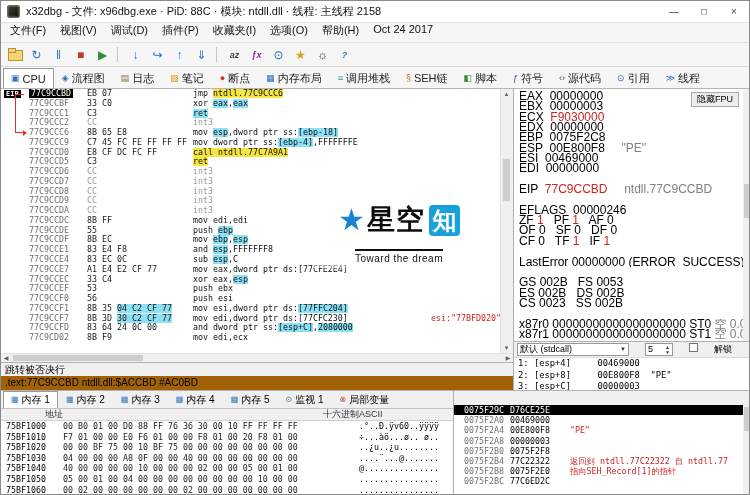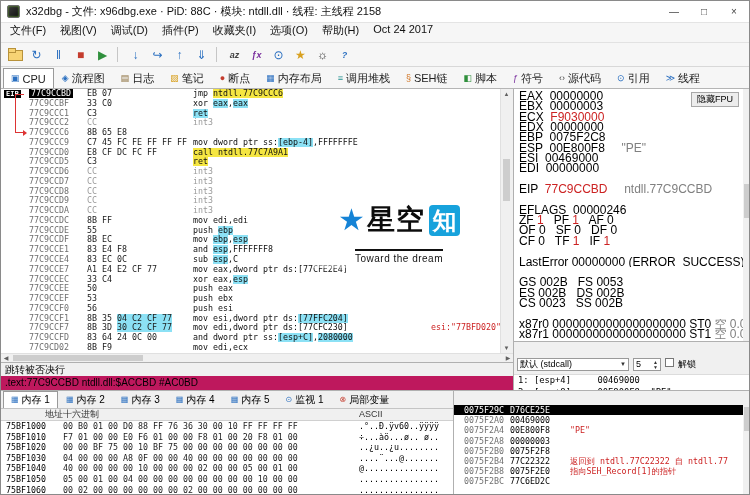--- a/index.html
+++ b/index.html
@@ -69,42 +69,42 @@
   #svscroll{left:742px;top:404px;width:8px;height:91px}
   #svscroll .thumb{left:1px;right:1px;top:2px;height:24px}
 
   
   #regs{position:absolute;left:512px;top:88px;width:230px;height:252px;background:#fff;border-left:1px solid #b0b0b0;overflow:hidden;padding:2px 0 0 5px}
   .rline{height:10.35px;line-height:10.4px;font-family:Liberation Sans, sans-serif;font-size:12px;white-space:pre;overflow:hidden}
   #hidefpu{position:absolute;top:3px;right:4px;font-size:9px;height:15px;line-height:13px;padding:0 5px;border:1px solid #a8a8a8;background:#ededed}
 
   
   #args{position:absolute;left:512px;top:340px;width:238px;height:64px;background:#fff;border-left:1px solid #b0b0b0;border-top:1px solid #b0b0b0;overflow:hidden}
-  .args-head{height:16px;display:flex;align-items:flex-start;gap:4px;padding:16px 3px;background:#f0f0f0;border-bottom:1px solid #dcdcdc}
+  .args-head{height:16px;display:flex;align-items:flex-start;gap:16px;padding:1px 3px;background:#f0f0f0;border-bottom:1px solid #dcdcdc}
   .combo{width:112px;height:13px;border:1px solid #9a9a9a;background:#fff;font-size:9px;line-height:11px;display:flex;justify-content:space-between;align-items:center;padding:0 2px}
   .caret{font-size:6px;color:#333}
   .spin{width:28px;height:13px;border:1px solid #9a9a9a;background:#fff;font-size:9px;line-height:11px;display:flex;justify-content:space-between;align-items:center;padding:0 2px}
   .updown{font-size:5px;line-height:5px;color:#333;text-align:center}
   .chk{width:9px;height:9px;border:1px solid #777;background:#fff;display:inline-block}
   .chklabel{font-size:9px}
   .aline{height:11.5px;line-height:11.5px;font-family:"DejaVu Sans Mono",monospace;font-size:8.8px;white-space:pre;padding-left:4px;overflow:hidden}
 
   
   #status1{position:absolute;left:0;top:361px;width:512px;height:14px;background:#f0f0f0;border-top:1px solid #b0b0b0;font-size:10px;line-height:13px;padding:0 4px;overflow:hidden}
-  #status2{position:absolute;left:0;top:375px;width:512px;height:14px;background:#be185d;font-size:10px;line-height:13px;padding:0 4px;overflow:hidden}
+  #status2{position:absolute;left:0;top:375px;width:512px;height:14px;background:#a16207;font-size:10px;line-height:13px;padding:0 4px;overflow:hidden}
 
   
   #bl{position:absolute;left:0;top:389px;width:452px;height:106px;background:#fff;border-top:1px solid #b0b0b0;overflow:hidden}
   .btabs{height:18px;background:#f0f0f0;display:flex;align-items:flex-end;padding-left:2px;border-bottom:1px solid #c4c4c4}
   .btab{display:inline-flex;align-items:center;gap:3px;height:17px;padding:0 7px;font-size:10px;border:1px solid transparent;border-bottom:none;white-space:nowrap}
   .btab.active{background:#fff;border-color:#9a9a9a}
   .btabico{font-size:8px;line-height:8px}
   .dhead{height:12px;display:flex;background:#f0f0f0;border-bottom:1px solid #d0d0d0;font-size:9px;line-height:11px;color:#333}
   .dh-addr{width:62px;text-align:right}
-  .dh-hex{width:296px;text-align:left}
+  .dh-hex{width:296px;text-align:right}
   .dh-ascii{flex:1;text-align:left}
   .hrow{display:flex;height:10.6px;line-height:10.6px;font-family:"DejaVu Sans Mono",monospace;font-size:8.3px;white-space:pre}
   .h-addr{width:62px;padding-left:5px;color:#000}
   .h-hex{width:296px;color:#222}
   .h-ascii{flex:1;color:#000;overflow:hidden}
 
   
   #stack{position:absolute;left:452px;top:389px;width:298px;height:106px;background:#f0f0f0;border-top:1px solid #b0b0b0;border-left:1px solid #b0b0b0;overflow:hidden}
   .stack-gap{height:14px}
   .srows{background:#fff;height:92px;overflow:hidden}
@@ -282,20 +282,21 @@
         <div class="drow">
           <span class="c-addr"><span>77C9CCC2</span></span>
           <span class="c-bytes"><span class="sd">CC</span></span>
           <span class="c-dis"><span class="sd">int3</span></span>
           <span class="c-cmt"></span>
         </div>
 
         <div class="drow">
           <span class="c-addr"><span>77C9CCC6</span></span>
           <span class="c-bytes"><span>8B 65 E8</span></span>
+          <span class="c-dis"><span>mov </span><span class="sc">esp</span><span>,dword ptr ss:</span><span class="sc">[ebp-18]</span></span>
           <span class="c-cmt"></span>
         </div>
 
         <div class="drow">
           <span class="c-addr"><span>77C9CCC9</span></span>
           <span class="c-bytes"><span>C7 45 FC FE FF FF FF</span></span>
           <span class="c-dis"><span>mov dword ptr ss:</span><span class="sc">[ebp-4]</span><span>,FFFFFFFE</span></span>
           <span class="c-cmt"></span>
         </div>
 
@@ -390,26 +391,20 @@
           <span class="c-cmt"></span>
         </div>
 
         <div class="drow">
           <span class="c-addr"><span>77C9CCEC</span></span>
           <span class="c-bytes"><span>33 C4</span></span>
           <span class="c-dis"><span>xor eax,</span><span class="sc">esp</span></span>
           <span class="c-cmt"></span>
         </div>
 
-        <div class="drow">
-          <span class="c-addr"><span>77C9CCEE</span></span>
-          <span class="c-bytes"><span>50</span></span>
-          <span class="c-dis"><span>push eax</span></span>
-          <span class="c-cmt"></span>
-        </div>
 
         <div class="drow">
           <span class="c-addr"><span>77C9CCEF</span></span>
           <span class="c-bytes"><span>53</span></span>
           <span class="c-dis"><span>push ebx</span></span>
           <span class="c-cmt"></span>
         </div>
 
         <div class="drow">
           <span class="c-addr"><span>77C9CCF0</span></span>

